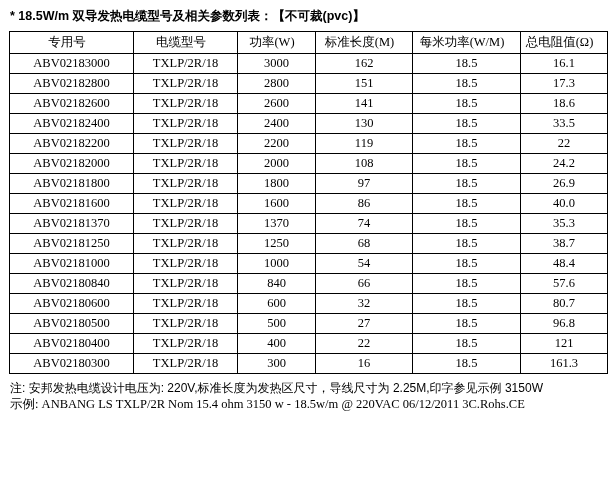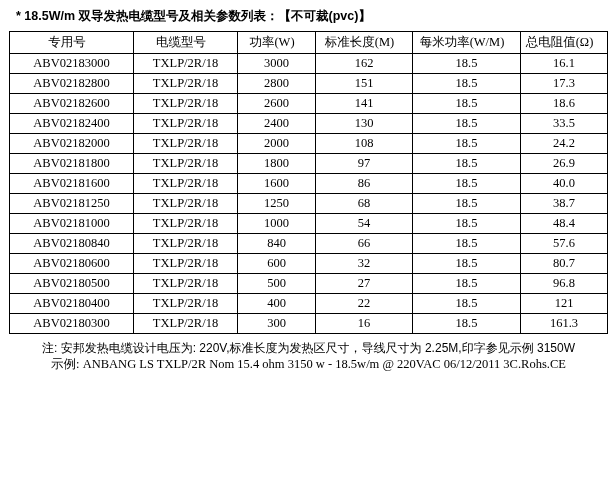--- a/index.html
+++ b/index.html
@@ -19,21 +19,21 @@
     width: 615px;
     height: 494px;
     box-sizing: border-box;
     padding: 6px 8px 0 8px;
   }
   .doc-title {
     font-family: "Liberation Sans", "DejaVu Sans", sans-serif;
     font-size: 12.5px;
     font-weight: bold;
     line-height: 16px;
-    margin: 2px 0 7px 8px;
+    margin: 2px 0 7px 2px;
     white-space: nowrap;
   }
   table.spec {
     border-collapse: collapse;
     width: 598px;
     margin-left: 1px;
     table-layout: fixed;
   }
   table.spec th, table.spec td {
     border: 1px solid #000000;
@@ -55,21 +55,20 @@
   col.c4 { width: 108px; }
   col.c5 { width: 87px; }
   .notes {
     margin-top: 6px;
     margin-left: 2px;
     font-size: 12.5px;
     line-height: 16px;
   }
   .notes .line {
     white-space: nowrap;
-    text-align: center;
   }
   .notes .cn {
     font-family: "Liberation Sans", "DejaVu Sans", sans-serif;
     font-size: 12px;
   }
 </style>
 </head>
 <body>
 
 <div class="page">
@@ -122,20 +121,28 @@
       </tr>
       <tr>
         <td>ABV02182400</td>
         <td>TXLP/2R/18</td>
         <td>2400</td>
         <td>130</td>
         <td>18.5</td>
         <td>33.5</td>
       </tr>
       <tr>
+        <td>ABV02182200</td>
+        <td>TXLP/2R/18</td>
+        <td>2200</td>
+        <td>119</td>
+        <td>18.5</td>
+        <td>22</td>
+      </tr>
+      <tr>
         <td>ABV02182000</td>
         <td>TXLP/2R/18</td>
         <td>2000</td>
         <td>108</td>
         <td>18.5</td>
         <td>24.2</td>
       </tr>
       <tr>
         <td>ABV02181800</td>
         <td>TXLP/2R/18</td>
@@ -144,20 +151,28 @@
         <td>18.5</td>
         <td>26.9</td>
       </tr>
       <tr>
         <td>ABV02181600</td>
         <td>TXLP/2R/18</td>
         <td>1600</td>
         <td>86</td>
         <td>18.5</td>
         <td>40.0</td>
+      </tr>
+      <tr>
+        <td>ABV02181370</td>
+        <td>TXLP/2R/18</td>
+        <td>1370</td>
+        <td>74</td>
+        <td>18.5</td>
+        <td>35.3</td>
       </tr>
       <tr>
         <td>ABV02181250</td>
         <td>TXLP/2R/18</td>
         <td>1250</td>
         <td>68</td>
         <td>18.5</td>
         <td>38.7</td>
       </tr>
       <tr>

